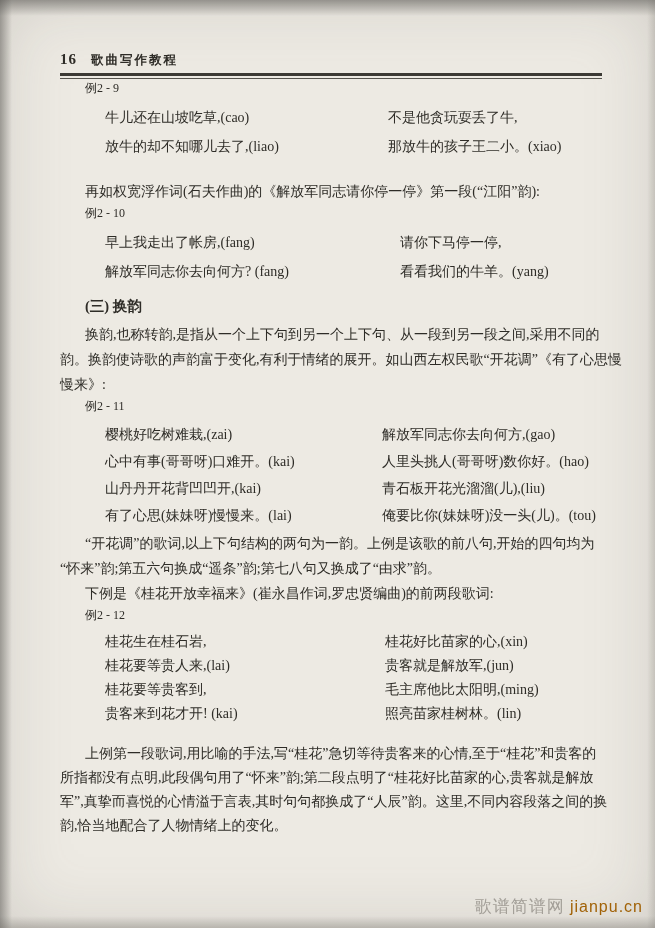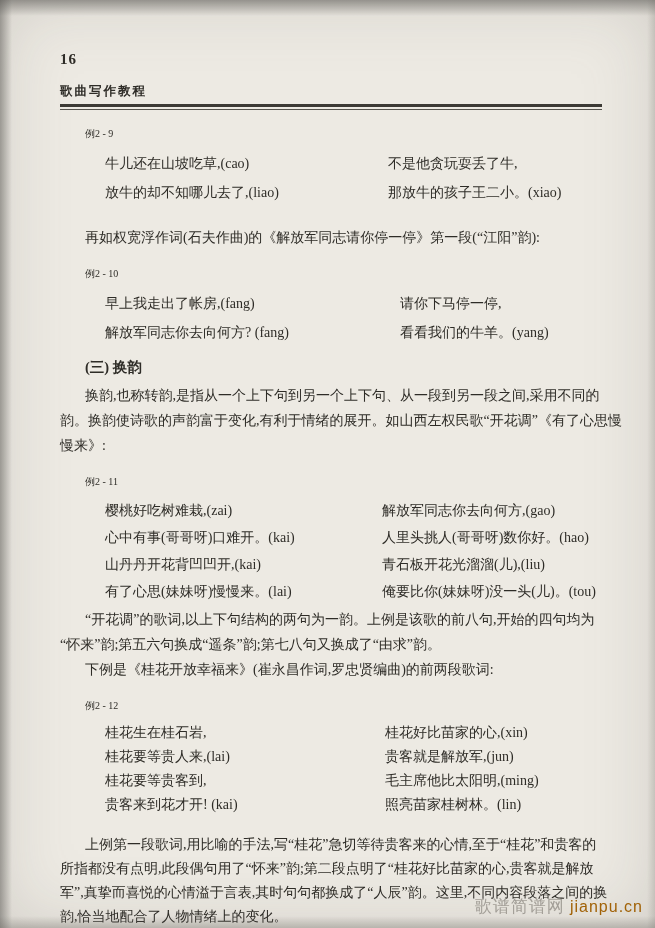--- a/index.html
+++ b/index.html
@@ -18,26 +18,26 @@
                  background: linear-gradient(to bottom, rgba(88,86,82,0.55), rgba(88,86,82,0)); }
   .edge-left   { position:absolute; top:0; left:0; bottom:0; width:12px;
                  background: linear-gradient(to right, rgba(88,86,82,0.5), rgba(88,86,82,0)); }
   .edge-bottom { position:absolute; bottom:0; left:0; right:0; height:12px;
                  background: linear-gradient(to top, rgba(110,106,100,0.35), rgba(110,106,100,0)); }
   .edge-right  { position:absolute; top:0; right:0; bottom:0; width:8px;
                  background: linear-gradient(to left, rgba(110,106,100,0.22), rgba(110,106,100,0)); }
 
   .content { position: absolute; left: 60px; top: 50px; width: 542px; }
 
-  .page-header { display: flex; align-items: baseline; gap: 14px; line-height: 18px; flex-direction: column; }
+  .page-header { display: flex; align-items: baseline; gap: 14px; line-height: 18px; }
   .page-number { font-size: 15px; font-weight: bold; letter-spacing: 1px; }
   .book-title  { font-size: 12.5px; font-weight: bold; letter-spacing: 2px; }
   .header-rule { margin-top: 4px; height: 2px; border-top: 3px solid #3c3a35; border-bottom: 1px solid #55534d; }
 
-  .example-label { margin-left: 25px; margin-top: 15px; font-size: 10px; line-height: 18px; }
+  .example-label { margin-left: 25px; font-size: 12px; line-height: 18px; }
   .example { margin-top: 6px; }
   .lyric-row { display: flex; line-height: 29px; font-size: 14px; white-space: nowrap; }
   .lyric-row .left  { padding-left: 45px; box-sizing: border-box; flex: none; }
   .lyric-row .right { flex: 1; }
   .ex9  .left { width: 328px; }
   .ex10 .left { width: 340px; }
   .ex11 .left { width: 310px; }
   .ex11 .lyric-row { line-height: 27px; gap: 12px; }
   .ex12 .left { width: 325px; }
   .ex12 .lyric-row { line-height: 24px; }

